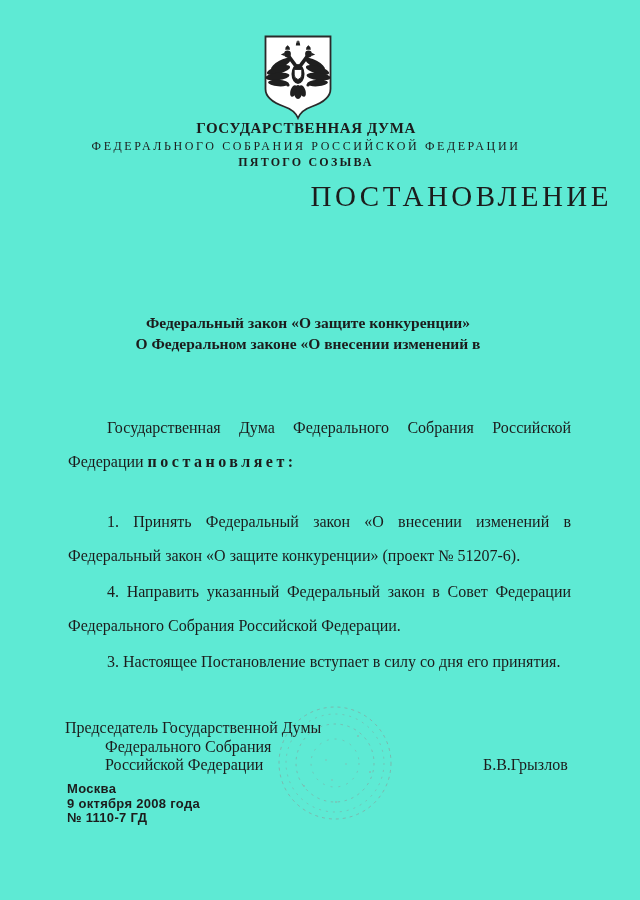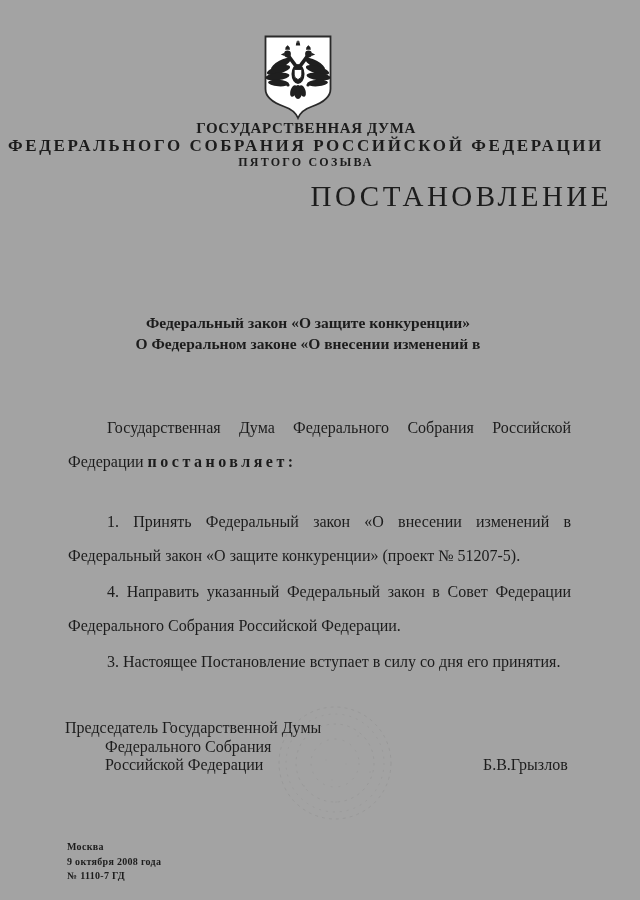--- a/index.html
+++ b/index.html
@@ -1,26 +1,26 @@
 <!DOCTYPE html>
 <html><head>
 <meta charset="utf-8">
 <style>
   html,body { margin:0; padding:0; background:#e8e8e8; }
   .page {
     position:relative; width:640px; height:900px; margin:0 auto;
-    background:#a3a3a3; color:#1c1c1c; overflow:hidden;
+    background:#5eead4; color:#1c1c1c; overflow:hidden;
     font-family:"Liberation Serif", serif;
   }
   
   .emblem { position:absolute; left:261px; top:32px; width:74px; height:90px; }
   
   .org { position:absolute; left:0; top:120px; width:612px; text-align:center; }
   .org-line1 { font-size:15px; font-weight:700; letter-spacing:0.6px; line-height:17px; }
-  .org-line2 { font-size:17px; font-weight:700; letter-spacing:2.6px; line-height:18px; }
+  .org-line2 { font-size:12px; font-weight:400; letter-spacing:2.6px; line-height:18px; }
   .org-line3 { font-size:12px; font-weight:700; letter-spacing:2.2px; line-height:15px; }
   .doctype { position:absolute; left:0; top:183px; width:612px; text-align:center; }
   .doctype-line1 { font-size:29px; font-weight:400; letter-spacing:3.5px; line-height:26px;text-align:right; }
   .doctype-line2 { font-size:20px; font-weight:400; letter-spacing:1.2px; word-spacing:11px; line-height:24px; margin-top:3px; }
   
   .title { position:absolute; left:0; top:312px; width:616px; text-align:center; }
   .title-line { font-size:15.5px; font-weight:700; line-height:21px; }
   .title-line3 { font-size:16px; font-weight:400; line-height:21px; }
   
   .body-text {
@@ -32,23 +32,23 @@
   .para-first { margin-top:27px !important; }
   .para { margin-top:3px !important; }
   
   .signature { position:absolute; left:65px; top:719px; font-size:16px; line-height:18.5px; }
   .sig-indent { padding-left:40px; }
   .sig-name { position:absolute; left:483px; top:756px; font-size:16px; }
   
   .stamp { position:absolute; left:274px; top:702px; width:122px; height:122px; }
   
   .footer {
-    position:absolute; left:67px; top:840px;
-    font-family:Liberation Serif, serif;
-    font-weight:700; font-size:10px; line-height:14.5px; letter-spacing:0.3px;
+    position:absolute; left:67px; top:782px;
+    font-family:Liberation Sans, sans-serif;
+    font-weight:700; font-size:13px; line-height:14.5px; letter-spacing:0.3px;
   }
 </style>
 </head>
 <body>
 
 <div class="page">
 
   <svg class="emblem" viewBox="0 0 74 90" aria-hidden="true">
     <path d="M4.5,4.5 H69.5 V57 Q69.5,68 51,74.5 Q40.5,78 37,86 Q33.5,78 23,74.5 Q4.5,68 4.5,57 Z" fill="#ffffff" stroke="#2a2a2a" stroke-width="1.8"></path>
     <g fill="#1f1f1f" stroke="none">
@@ -95,21 +95,21 @@
     <div class="doctype-line1">ПОСТАНОВЛЕНИЕ</div>
   </div>
 
   <div class="title">
     <div class="title-line">Федеральный закон «О защите конкуренции»</div>
     <div class="title-line">О Федеральном законе «О внесении изменений в</div>
   </div>
 
   <div class="body-text">
     <p><span>Государственная Дума Федерального Собрания Российской Федерации </span><span class="resolves">постановляет:</span></p>
-    <p class="para-first">1. Принять Федеральный закон «О внесении изменений в Федеральный закон «О защите конкуренции» (проект № 51207-5).</p>
+    <p class="para-first">1. Принять Федеральный закон «О внесении изменений в Федеральный закон «О защите конкуренции» (проект № 51207-6).</p>
     <p class="para">4. Направить указанный Федеральный закон в Совет Федерации Федерального Собрания Российской Федерации.</p>
     <p class="para">3. Настоящее Постановление вступает в силу со дня его принятия.</p>
   </div>
 
   <div class="signature">
     <div>Председатель Государственной Думы</div>
     <div class="sig-indent">Федерального Собрания</div>
     <div class="sig-indent">Российской Федерации</div>
   </div>
   <div class="sig-name">Б.В.Грызлов</div>

